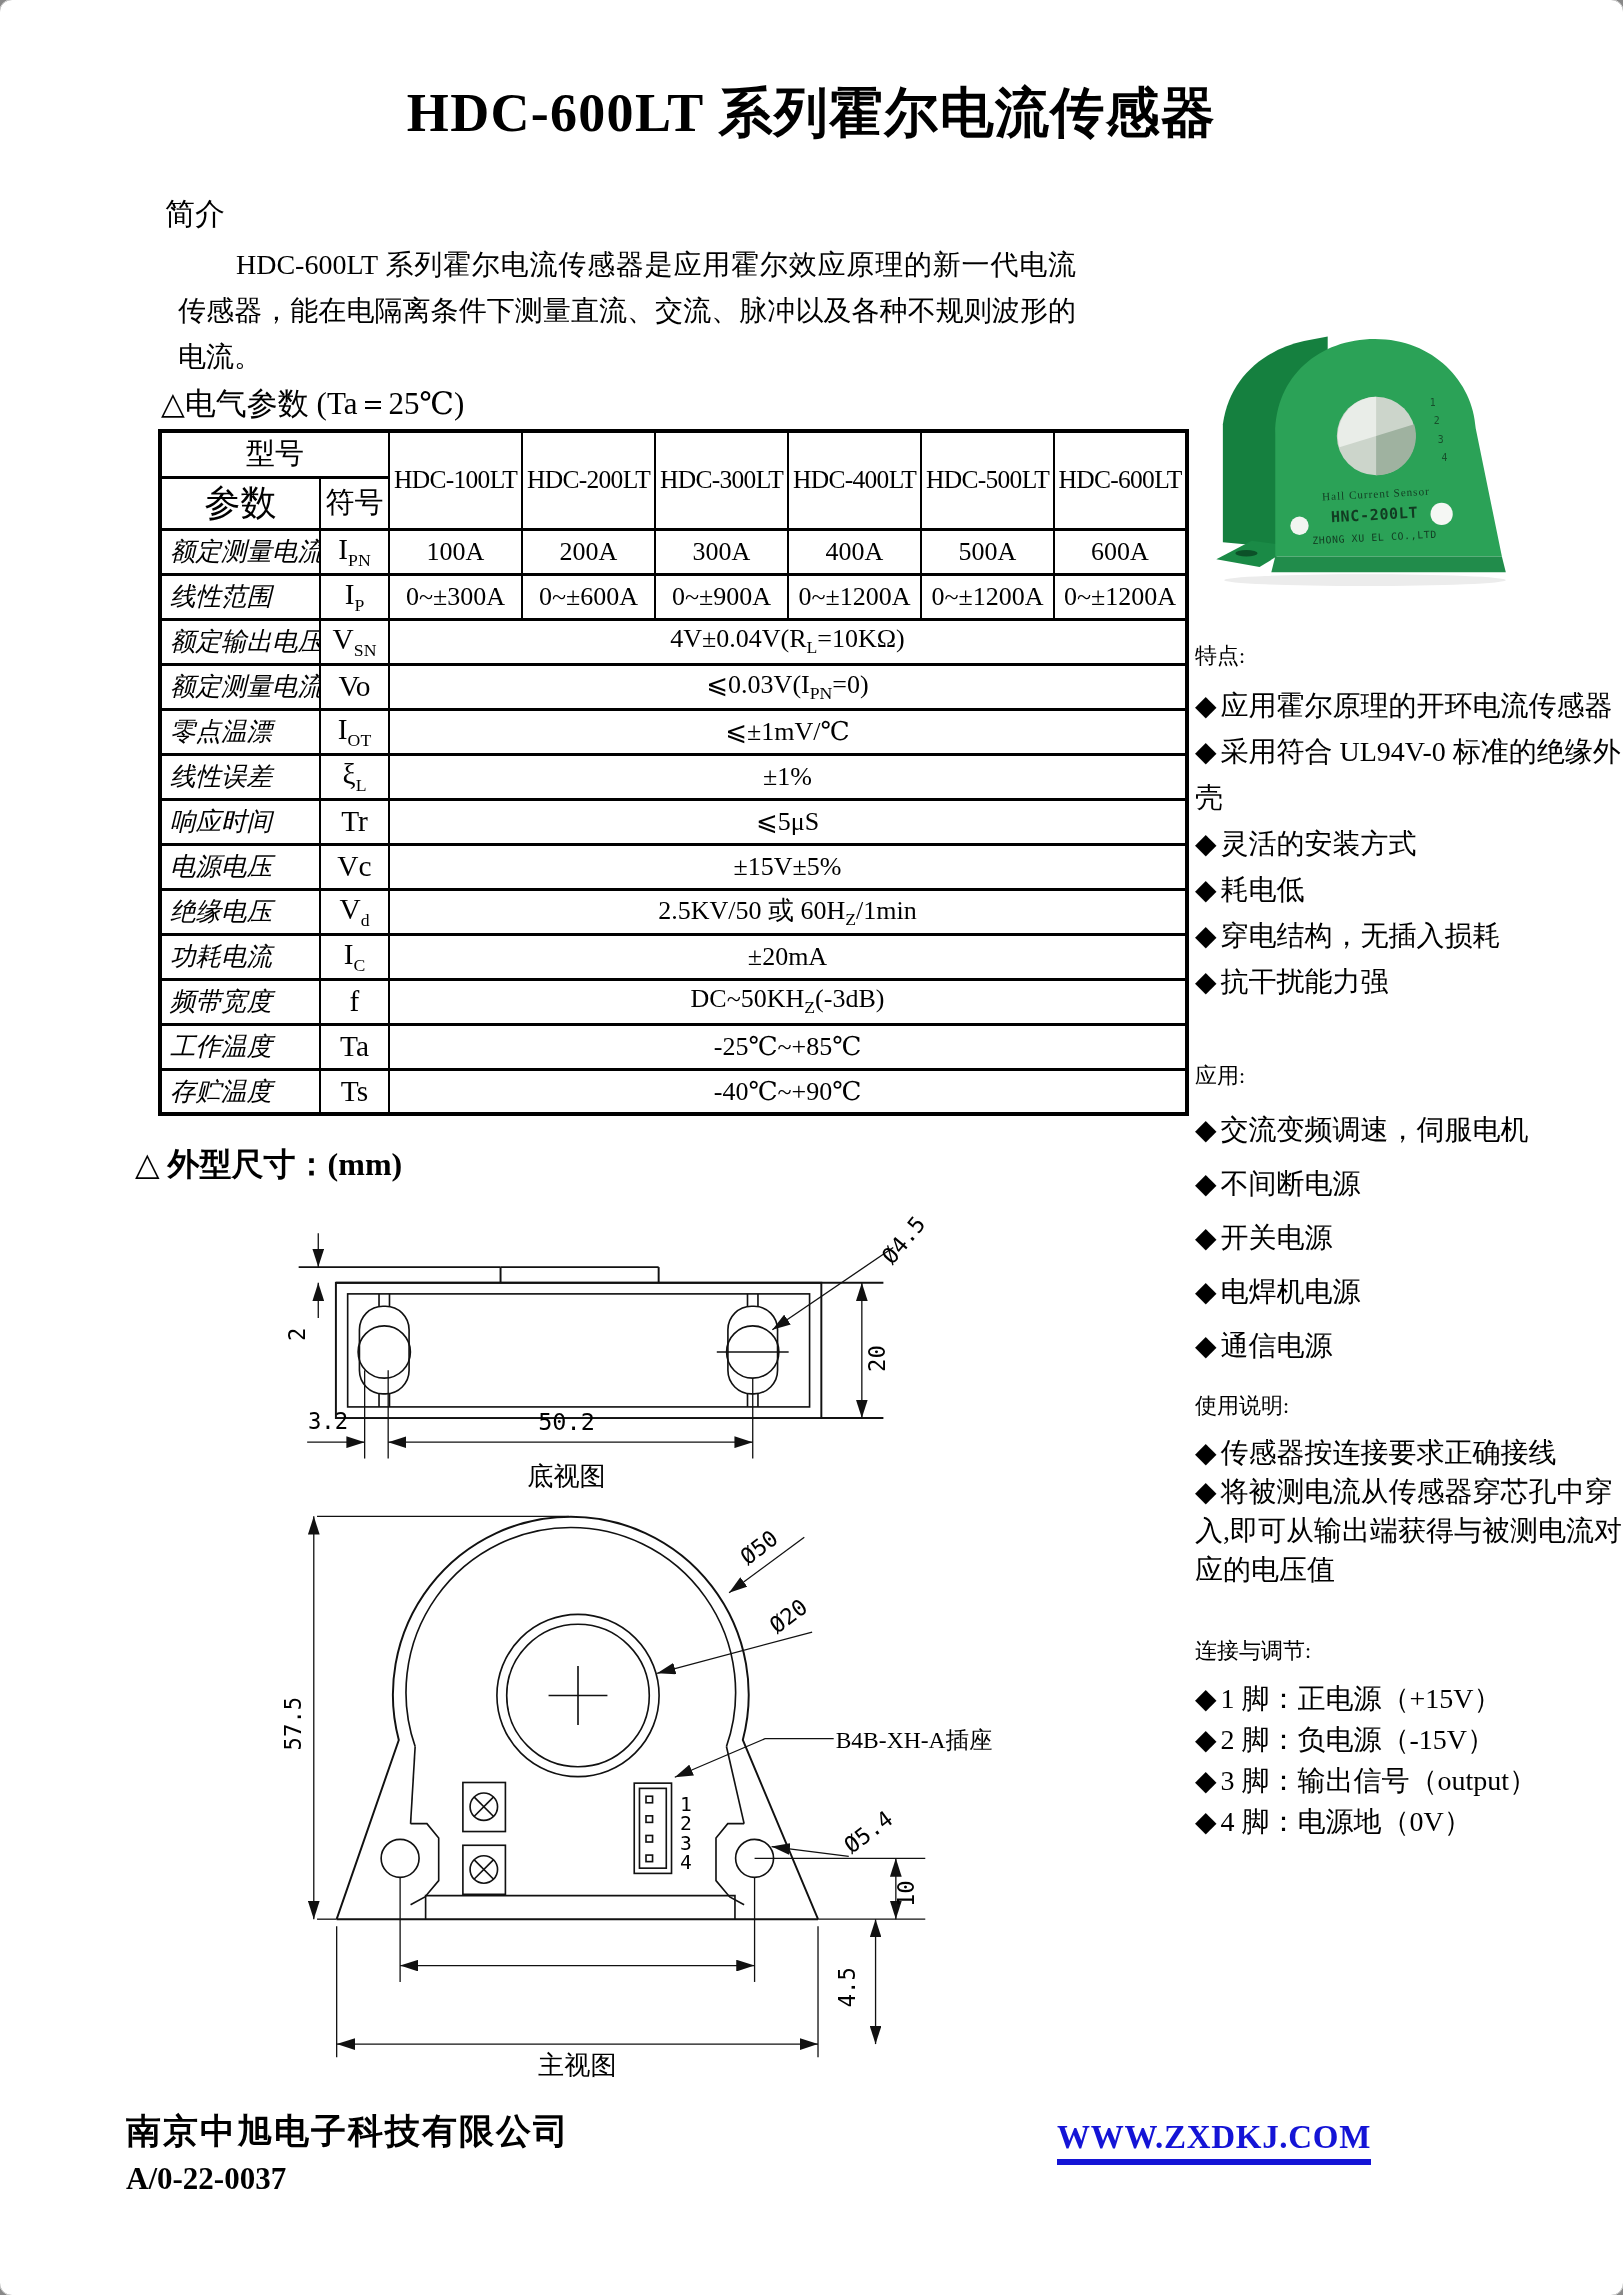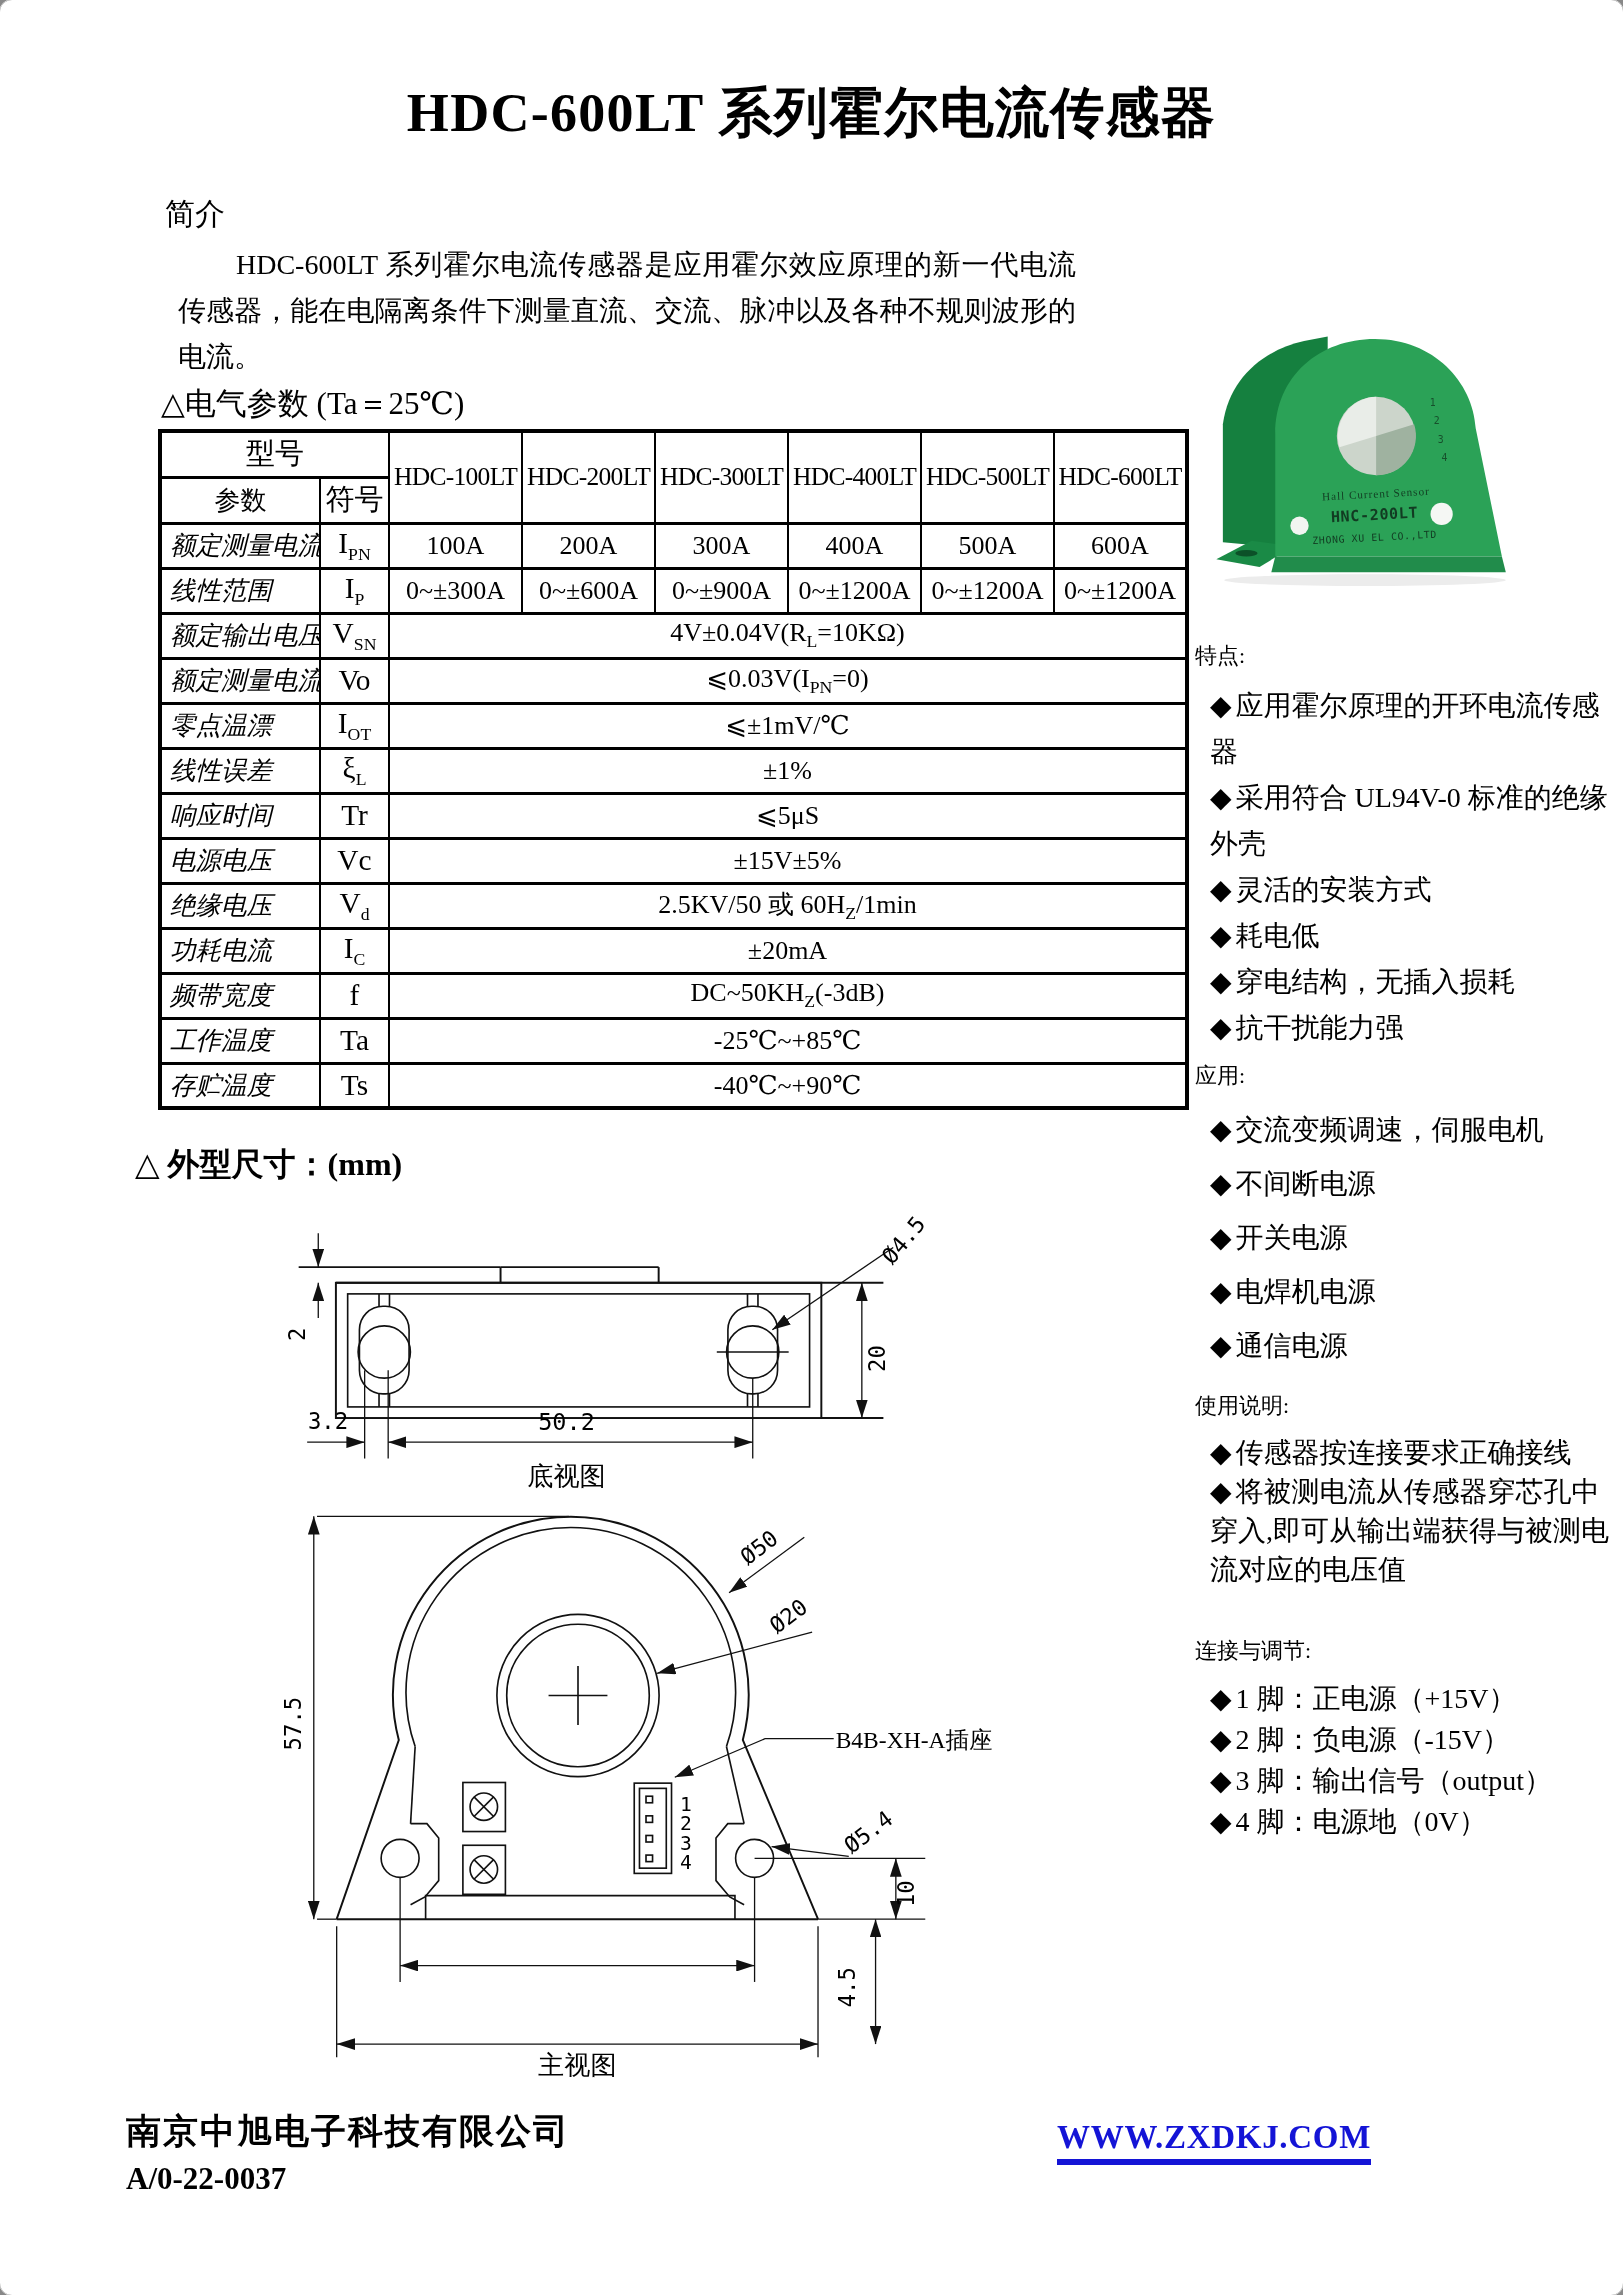--- a/index.html
+++ b/index.html
@@ -15,32 +15,32 @@
   .h-dims{left:135px;top:1143px;font-size:32px;font-weight:bold;}
 
   
   #param-table{left:158px;top:429px;}
   #param-table table{border-collapse:collapse;table-layout:fixed;width:1026px;border:4.6px solid #000;}
   #param-table td{border:2.6px solid #000;border-top-width:3.9px;border-bottom-width:3.9px;
                   text-align:center;vertical-align:middle;padding:0;overflow:hidden;white-space:nowrap;}
   #param-table tr{height:45px;}
   #param-table tr.hr{height:46px;}
   td.corner{border-bottom-width:6.5px;font-size:29px;}
-  td.phead{text-align:left;padding-left:9.2px;font-size:26px;}
+  td.phead{text-align:left;padding-left:9.2px;font-size:36px;}
   td.shead{font-size:29px;}
   td.model{font-size:25.5px;letter-spacing:-0.7px;}
   td.p{text-align:left !important;padding-left:7.9px !important;font-size:25.5px;font-style:italic;}
   td.s{font-size:29.4px;}
   td.v{font-size:26px;}
   #param-table sub{font-size:17.7px;}
 
   
   .col-sec{left:1195px;width:427px;}
   .sec-h{font-size:22px;font-weight:normal;margin-bottom:11.8px;}
-  .b-item{font-size:28px;margin-left:15px;}
+  .b-item{font-size:28px;}
   .lh71 .b-item{line-height:46px;}
   .lh82 .b-item{line-height:54px;}
   .lh59 .b-item{line-height:39px;}
   .lh63 .b-item{line-height:41px;}
   .bullet{margin-right:3.9px;}
   #sec-features{top:641px;}
   #sec-apps{top:1061px;}
   #sec-usage{top:1391px;}
   #sec-conn{top:1636px;}
 

